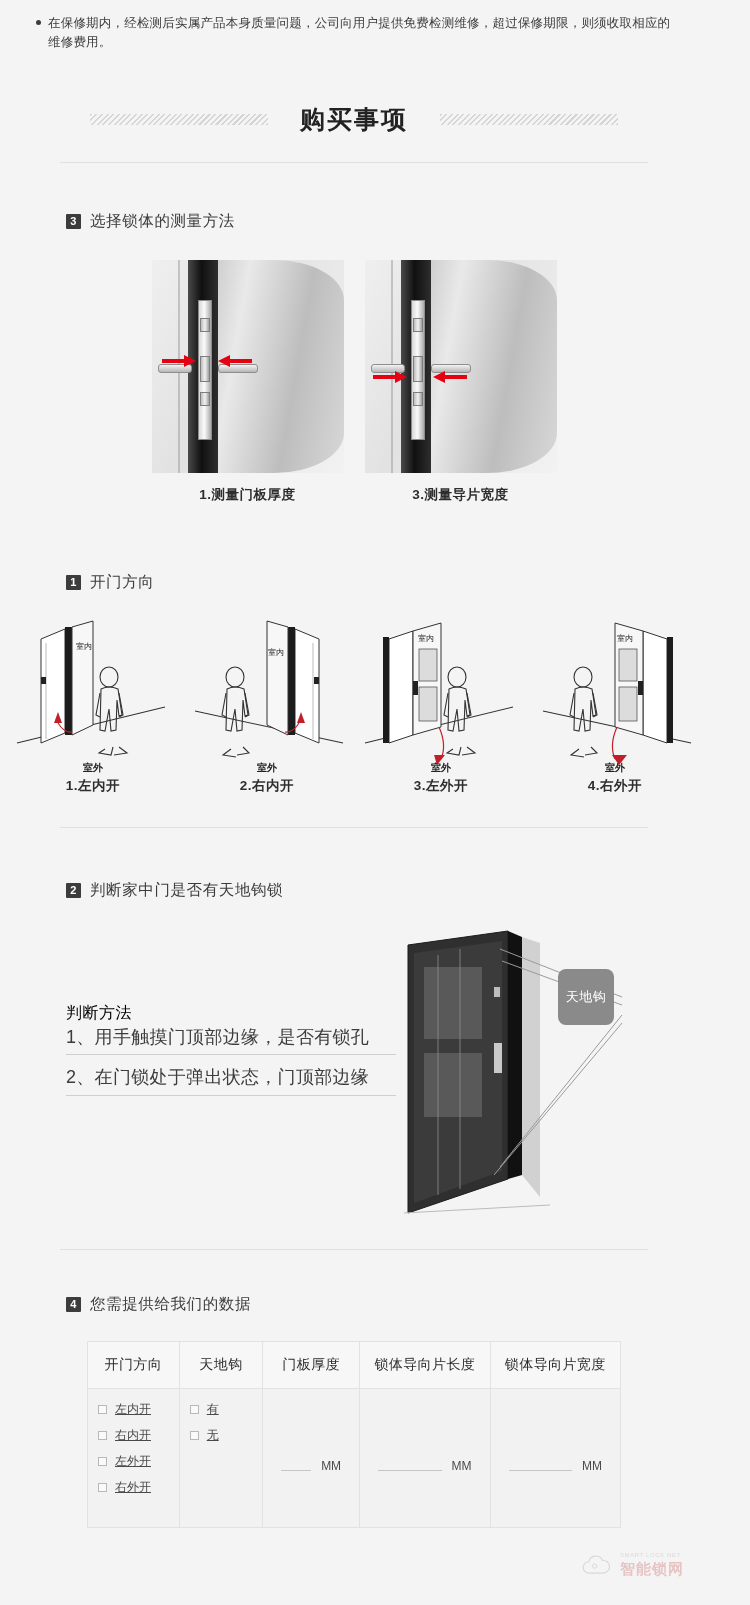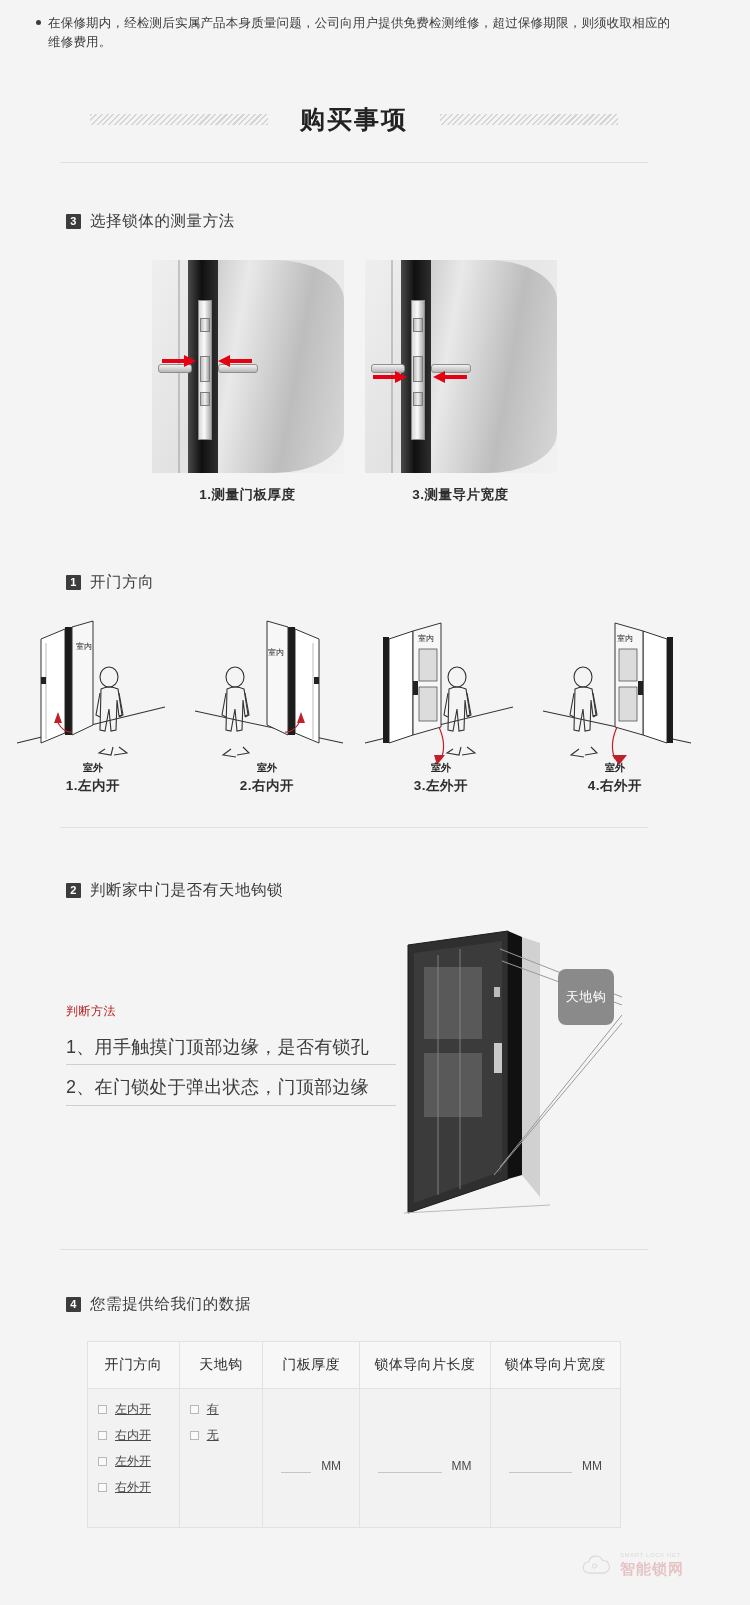--- a/index.html
+++ b/index.html
@@ -175,23 +175,22 @@
   }
 
   
   .judge-wrap {
     display: flex;
     margin-top: 26px;
     padding-left: 66px;
   }
   .judge-text { width: 330px; padding-top: 76px; }
   .judge-title {
-    font-size: 12px;
-    color: #b91c1c;
-    margin-bottom: 14px;
+    font-size: 16px;
+    color: #000000;
     letter-spacing: .5px;
   }
   .judge-line {
     font-size: 18px;
     color: #3c3c3c;
     line-height: 1.55;
     border-bottom: 1px solid #cfcfcf;
     padding-bottom: 3px;
     margin-bottom: 9px;
     letter-spacing: .3px;
@@ -251,21 +250,21 @@
     background: #fafafa;
     flex: 0 0 auto;
   }
   .mm-cell {
     position: relative;
     height: 112px;
   }
   .mm-line {
     position: absolute;
     left: 8px; right: 8px; top: 58px;
-    display: flex; align-items: flex-end; justify-content: flex-end;
+    display: flex; justify-content: flex-end;
     gap: 10px;
   }
   .mm-rule {
     flex: 1;
     border-bottom: 1px solid #c5c5c5;
     height: 12px;
     max-width: 86px;
   }
   .mm-unit { font-size: 12px; color: #4a4a4a; }
 

